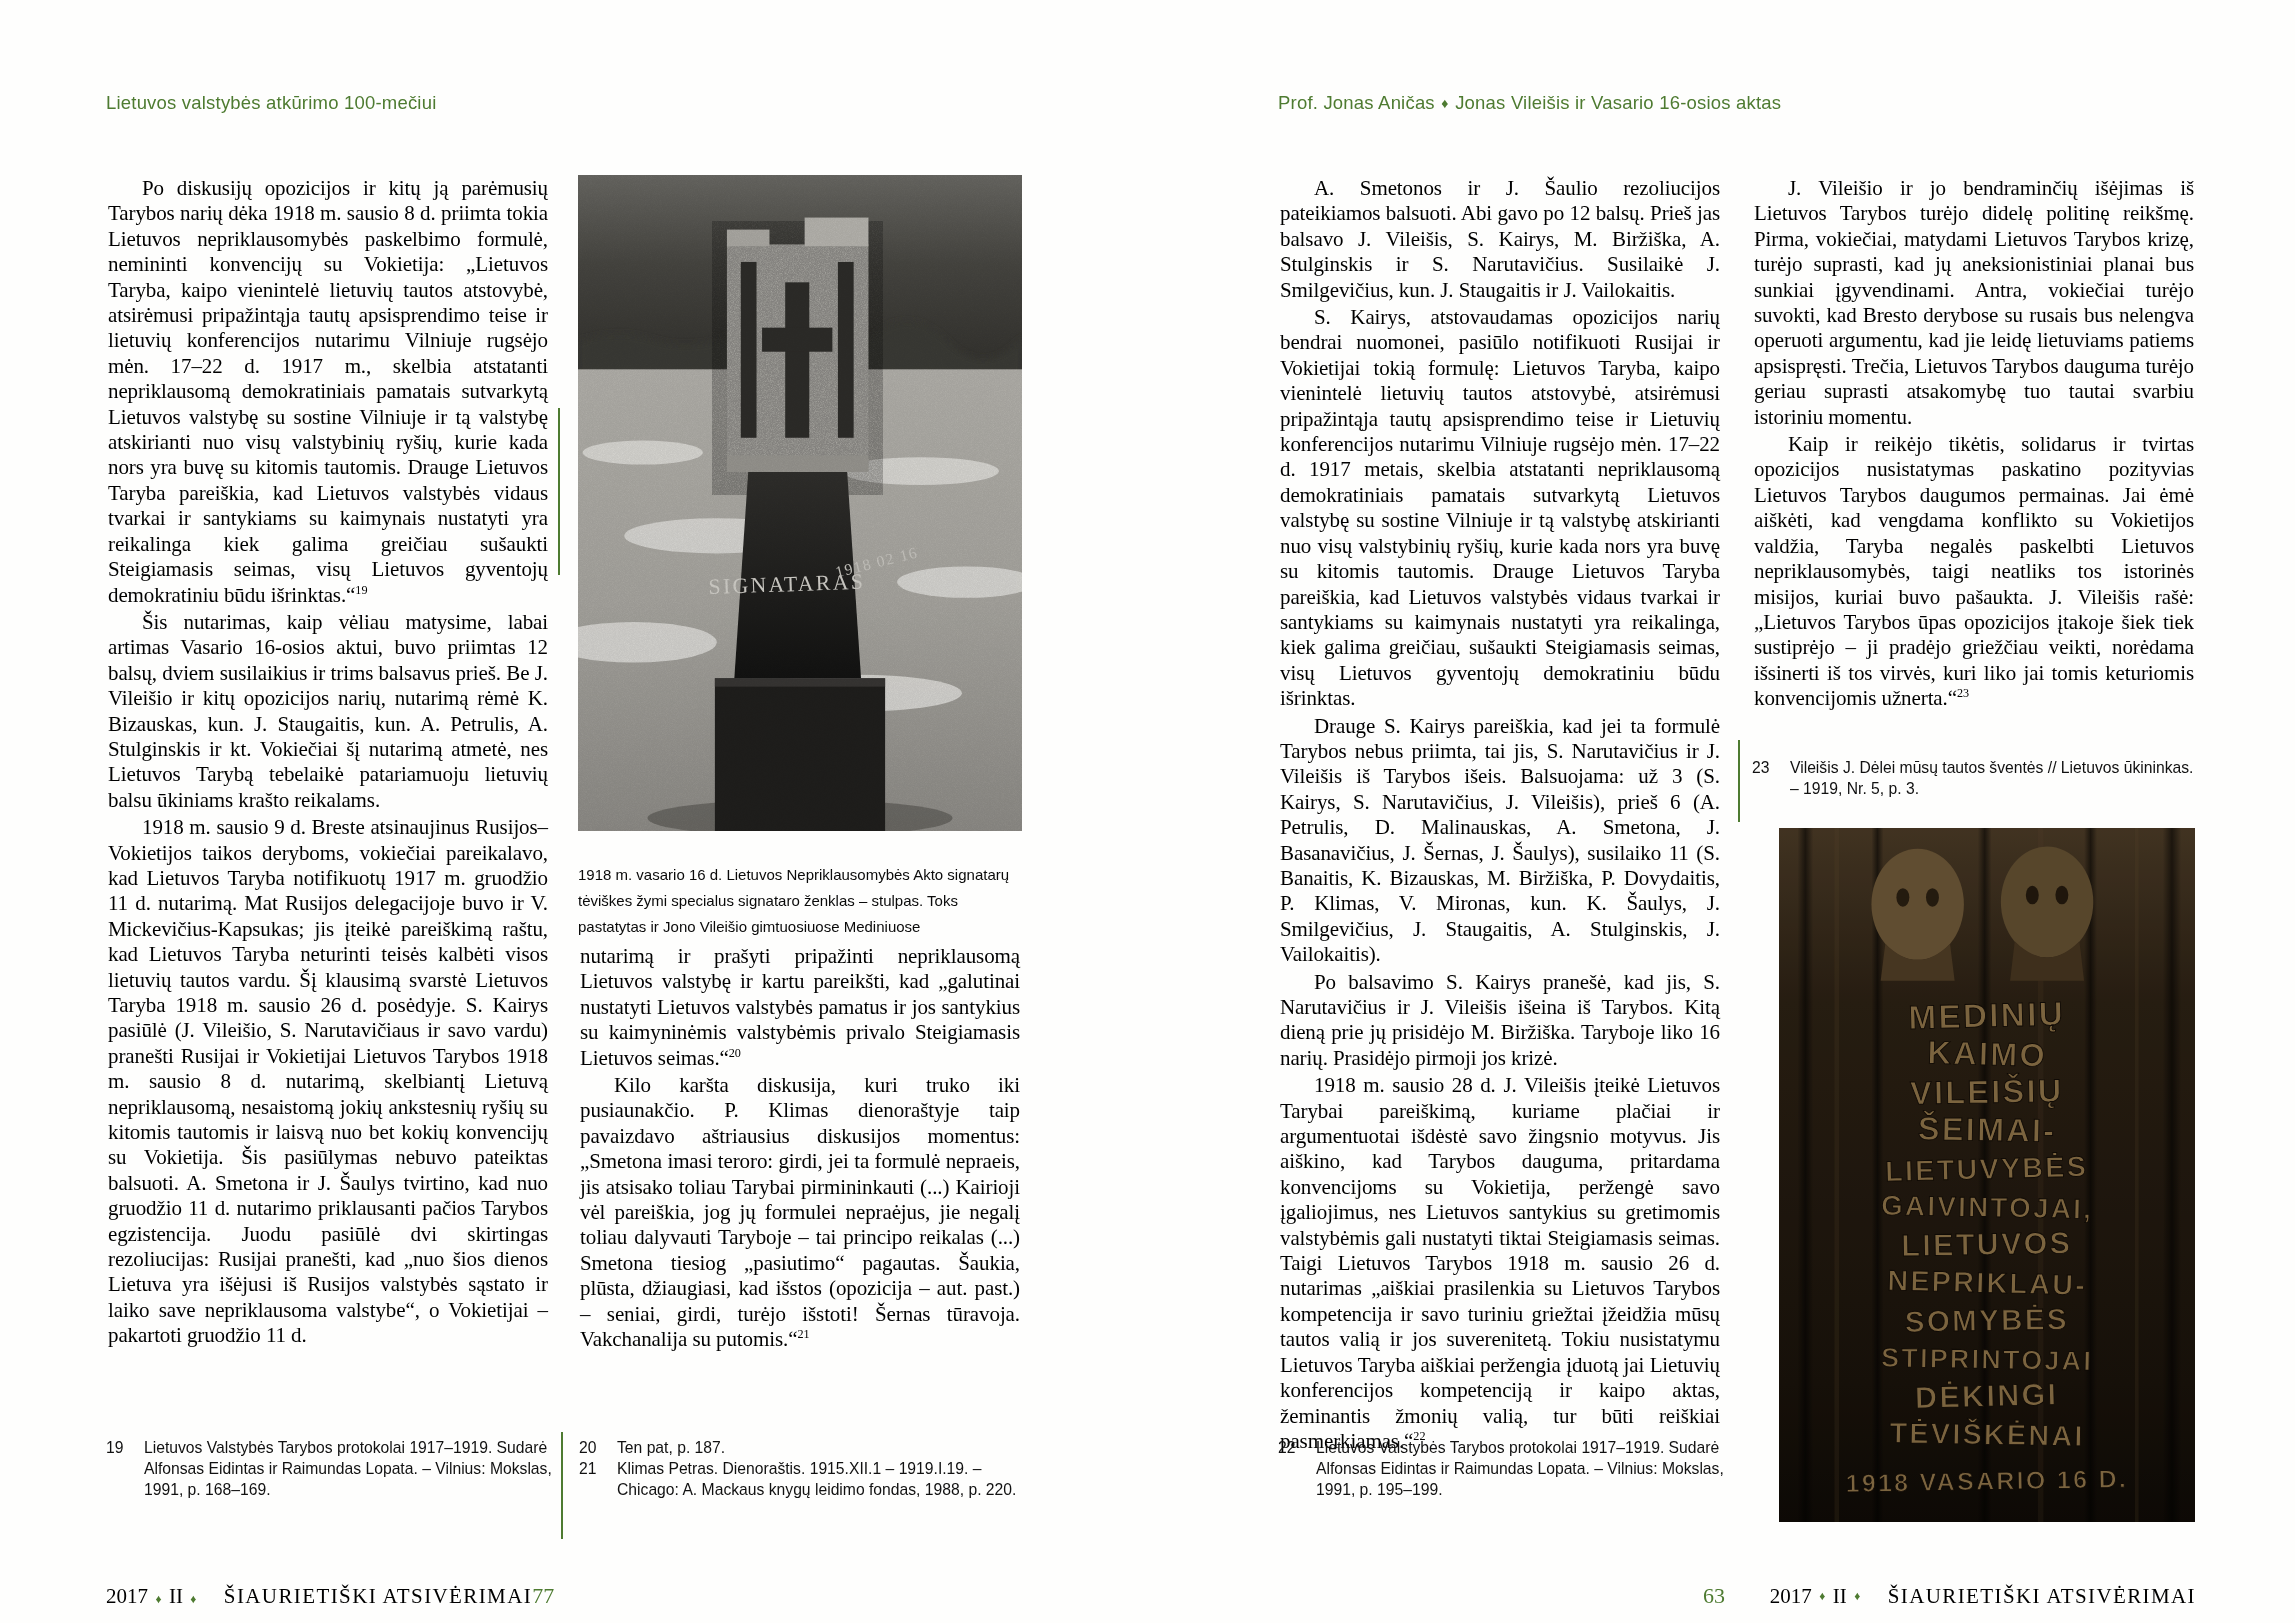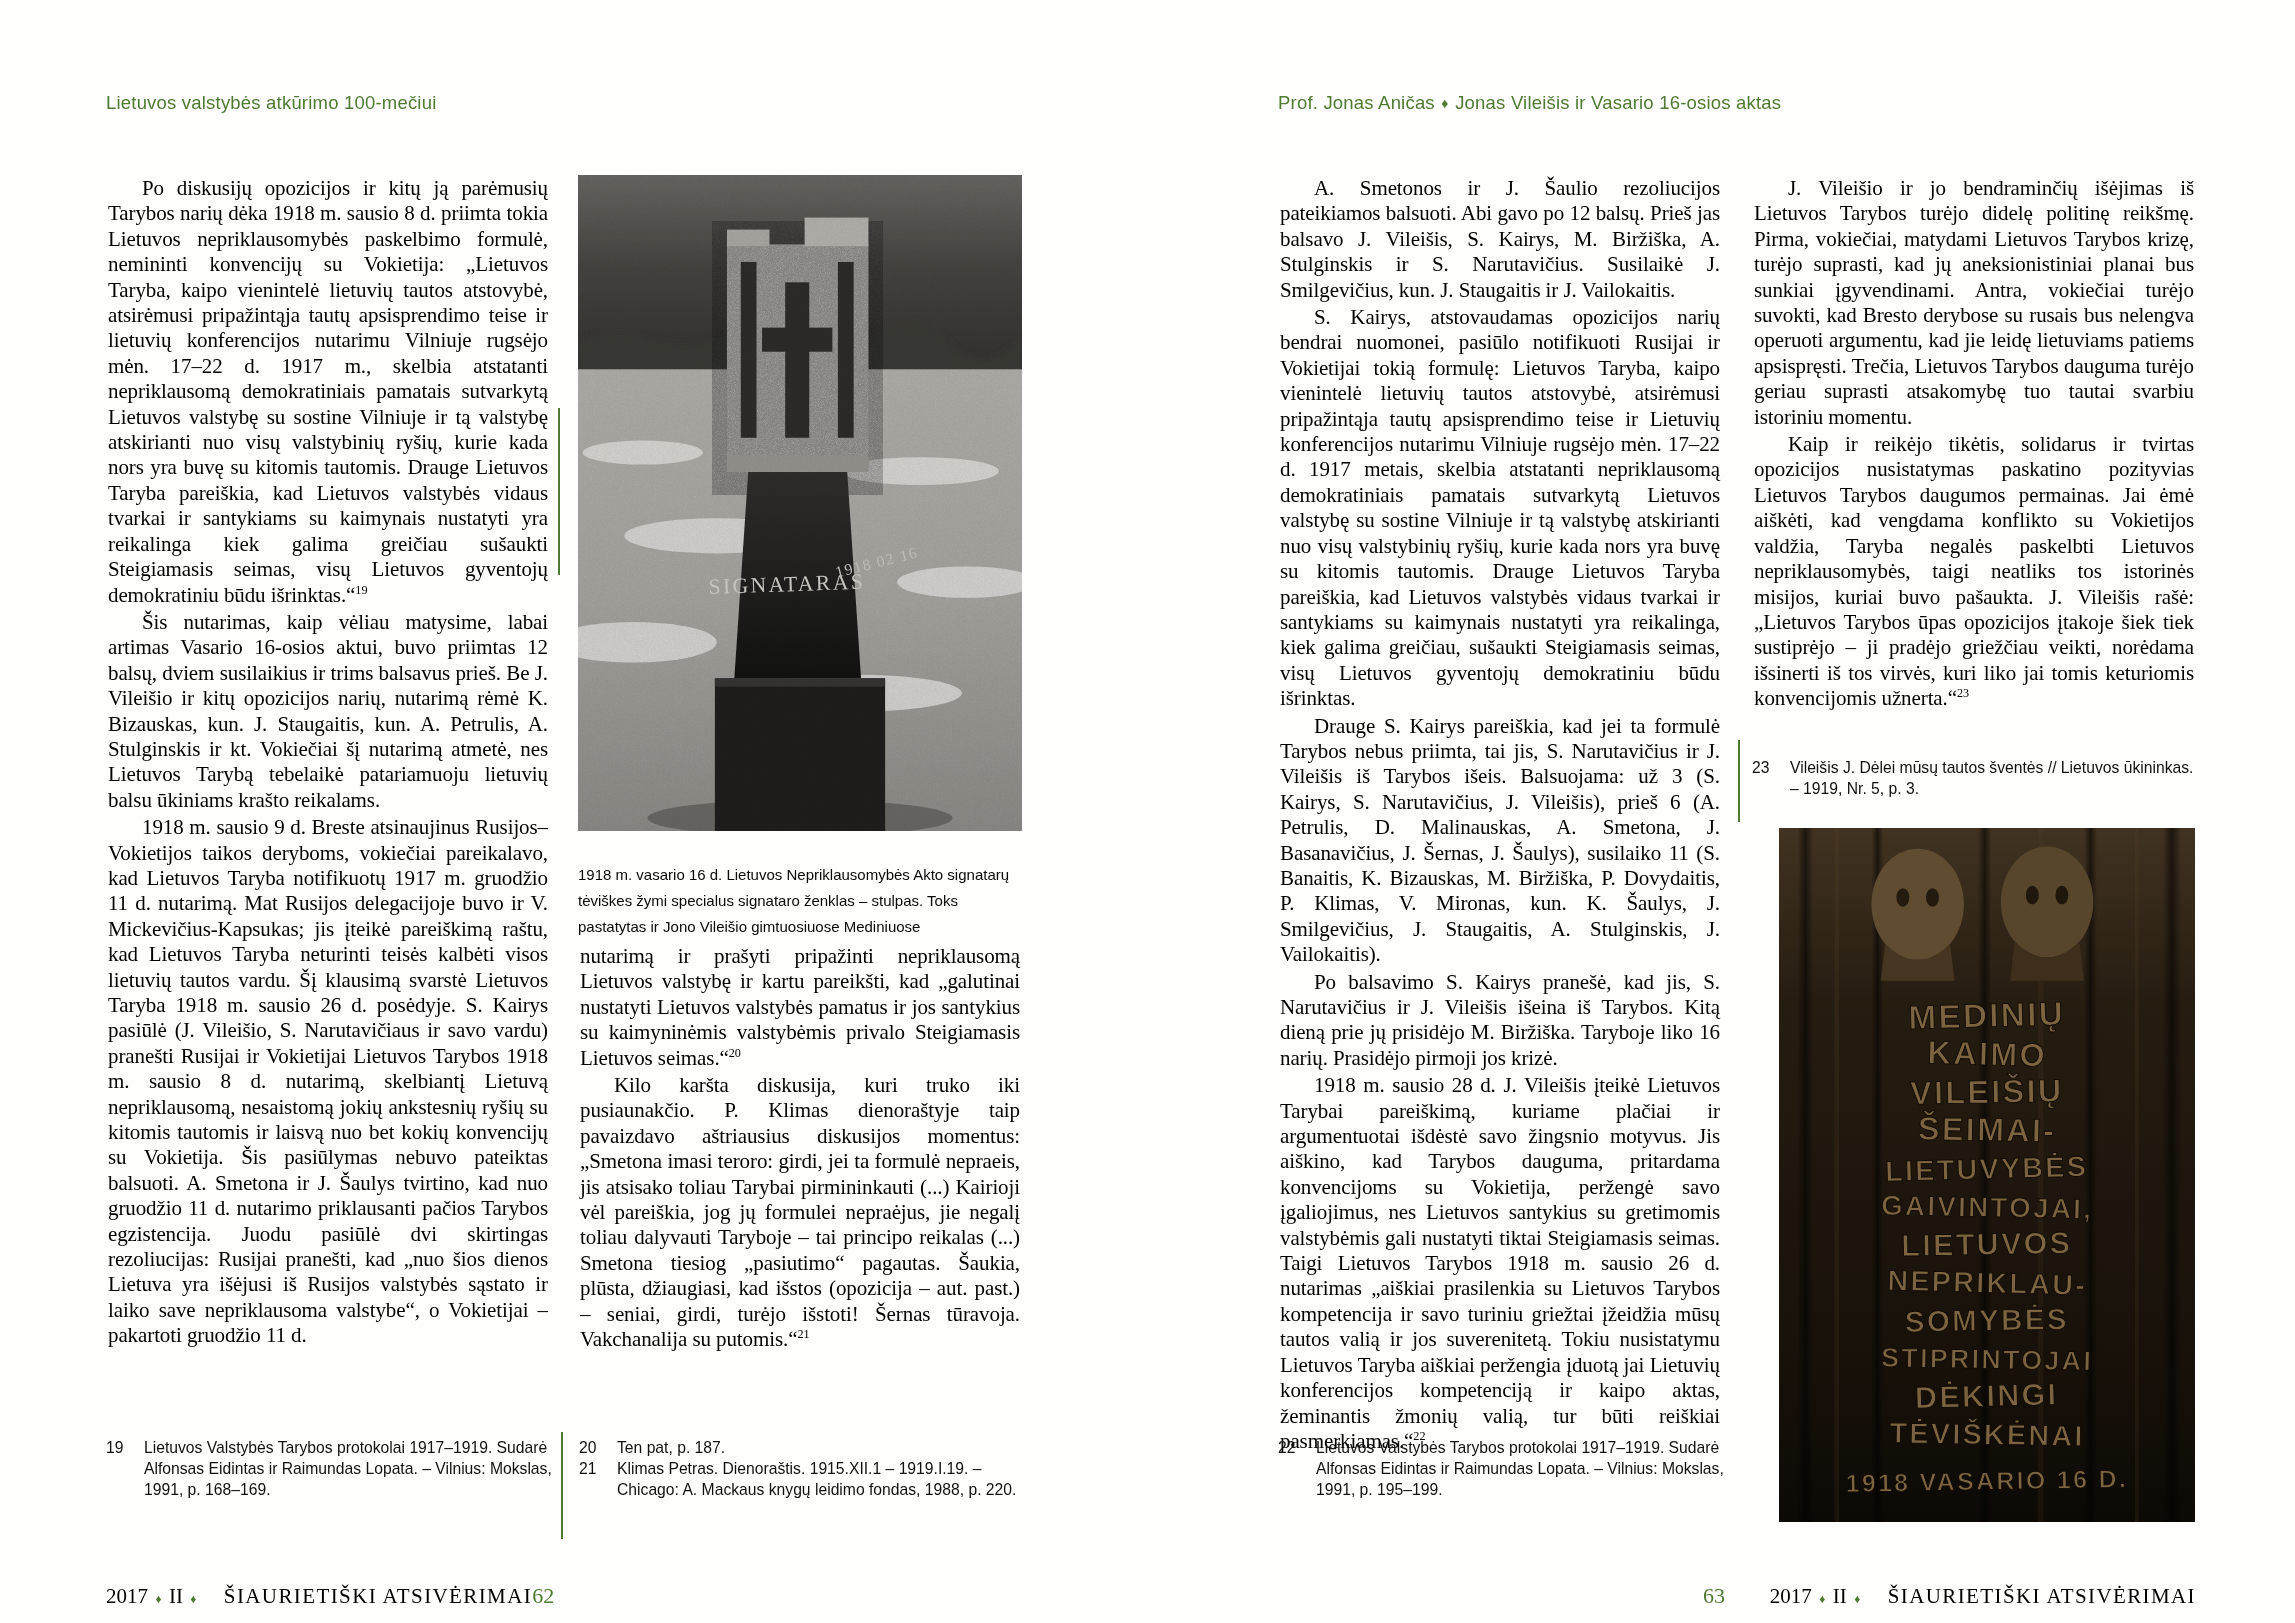--- a/index.html
+++ b/index.html
@@ -222,23 +222,23 @@
     </svg>
   </div>
 
   <div class="page-footer" style="left:106px;width:444px;">
     <span>2017</span>
     <span class="ft-diamond">♦</span>
     <span>II</span>
     <span class="ft-diamond">♦</span>
     <span class="series">ŠIAURIETIŠKI ATSIVĖRIMAI</span>
     <span class="grow"></span>
-    <span class="pagenum">62</span>
-  </div>
-  <div class="page-footer" style="left:1703px;width:493px;">
+    <span class="pagenum">77</span>
+  </div>
+  <div class="page-footer" style="left:1703px;width:493px;align-items:center;">
     <span class="pagenum">63</span>
     <span class="grow"></span>
     <span>2017</span>
     <span class="ft-diamond">♦</span>
     <span>II</span>
     <span class="ft-diamond">♦</span>
     <span class="series">ŠIAURIETIŠKI ATSIVĖRIMAI</span>
   </div>
 
 </div>

